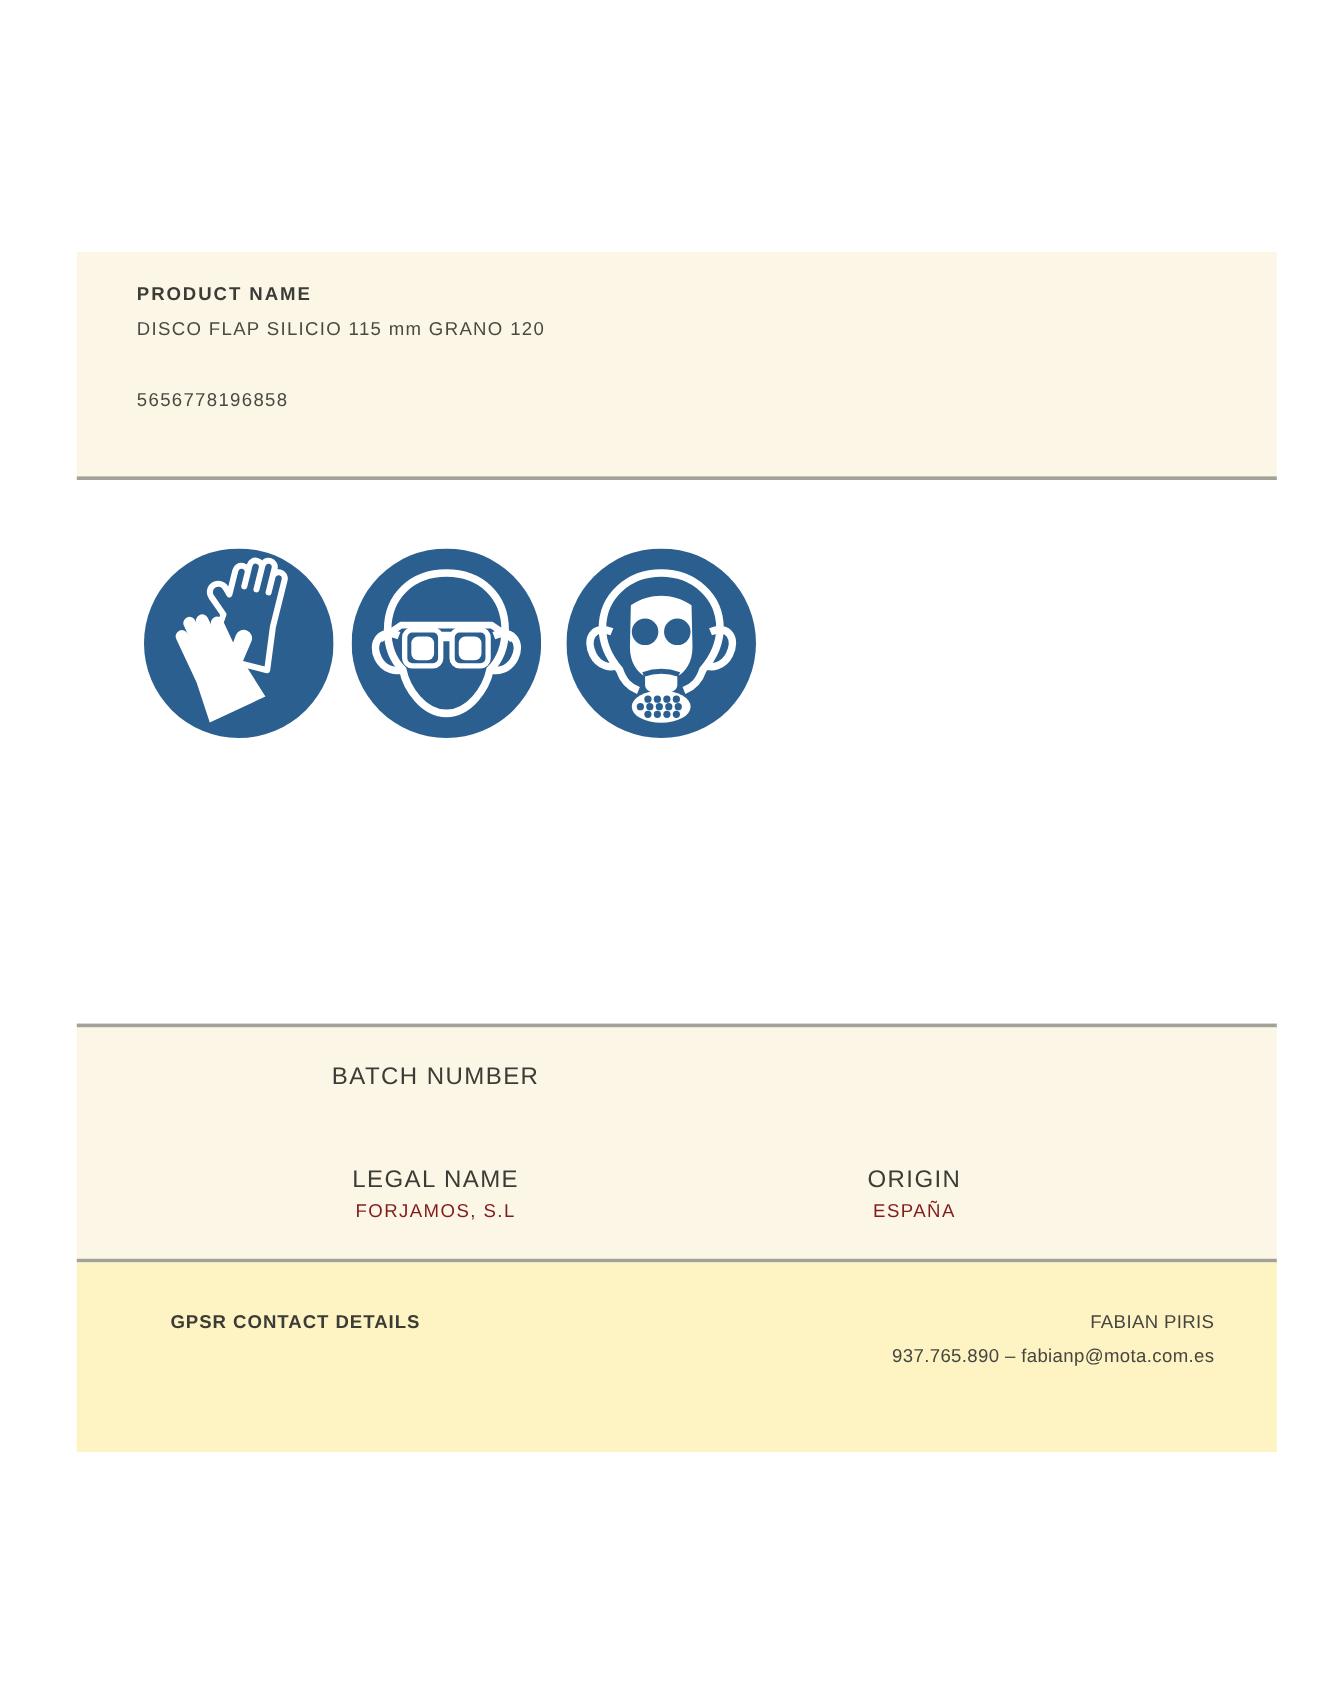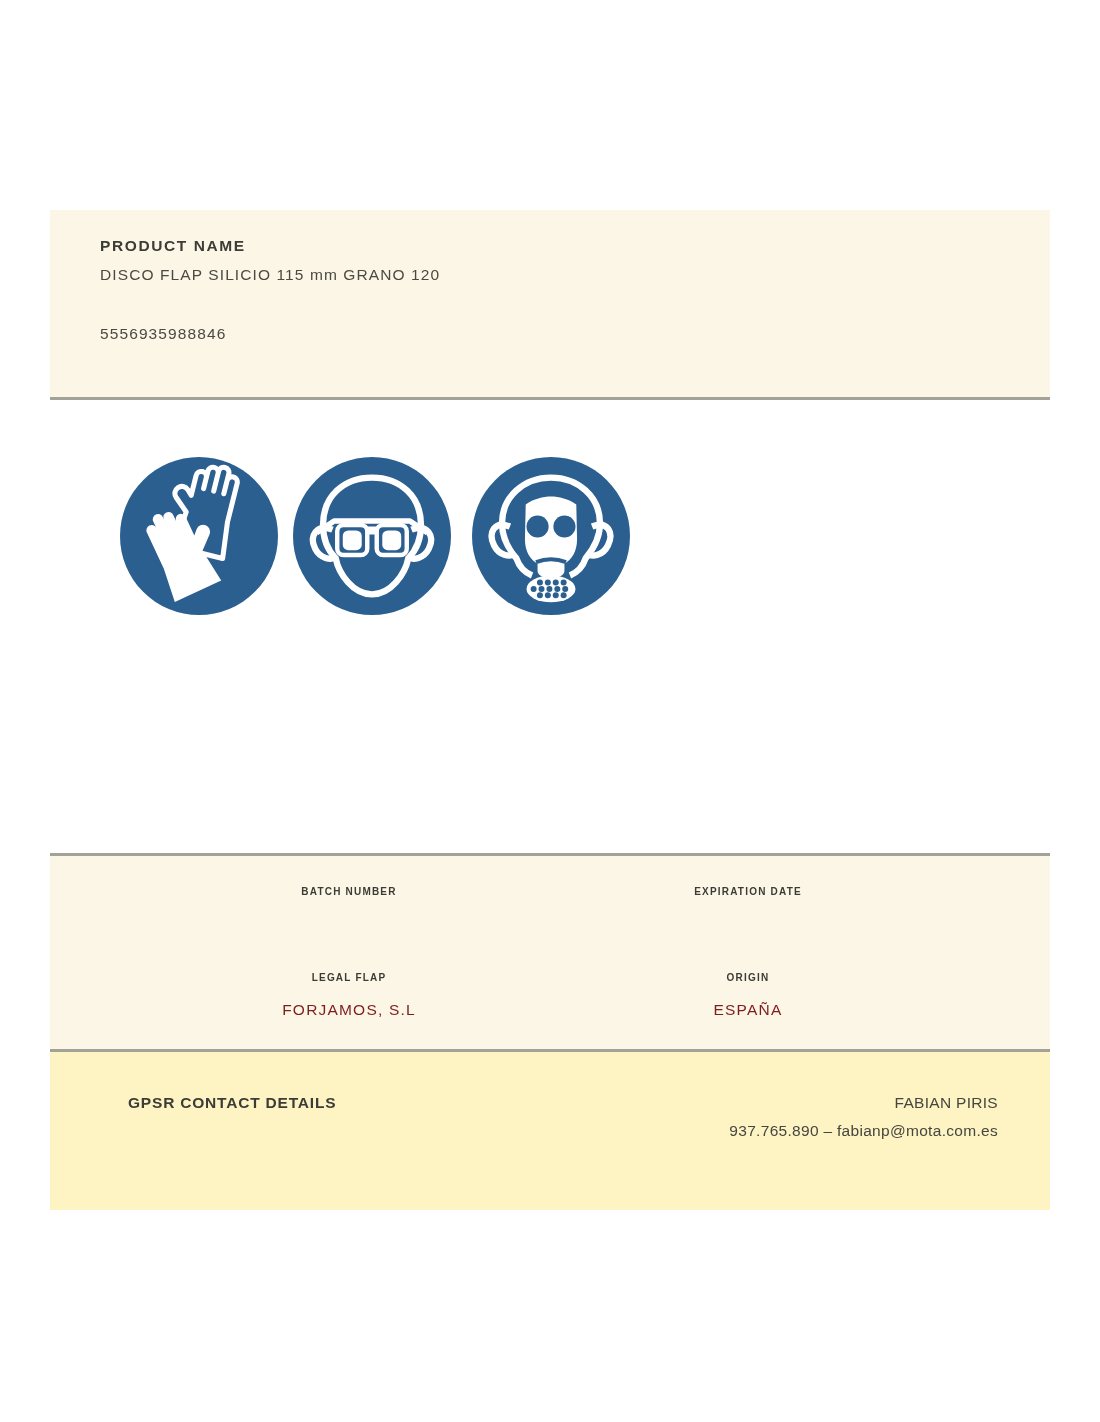--- a/index.html
+++ b/index.html
@@ -2,21 +2,21 @@
 <html><head>
 <meta charset="utf-8">
 <style>
   html,body{margin:0;padding:0;}
   body{
     width:1100px;height:1422px;position:relative;
     background:#ffffff;
     font-family:"Liberation Sans", sans-serif;
     color:#46463f;
   }
-  .panel{position:absolute;left:50px;width:1000px;box-sizing:border-box;}
+  .panel{position:absolute;left:64px;width:1000px;box-sizing:border-box;}
 
   
   #product-panel{
     top:210px;height:190px;
     background:#fcf6e6;
     border-bottom:3px solid #a3a299;
     padding:27px 50px 0 50px;
   }
   .field-label{
     font-size:15.5px;font-weight:bold;letter-spacing:1.6px;
@@ -39,41 +39,41 @@
     background:#fcf6e6;
     border-top:3px solid #a3a299;
     border-bottom:3px solid #a3a299;
   }
   .cell{position:absolute;width:400px;text-align:center;}
   .cell-l{left:99px;}
   .cell-r{left:498px;}
   .row-top{top:30px;}
   .row-mid{top:116px;}
   .row-val{top:145px;}
-  .cell-label{font-size:10px;font-weight:bold;letter-spacing:1.2px;color:#3c3c36;}
+  .cell-label{font-size:20px;font-weight:normal;letter-spacing:1.2px;color:#3c3c36;}
   .cell-value{font-size:15.5px;letter-spacing:1.2px;color:#7f1d1d;}
 
   
   #gpsr-panel{
     top:1052px;height:158px;
     background:#fdf3c3;
     padding:42px 52px 0 78px;
   }
   .gpsr-row1{display:flex;justify-content:space-between;align-items:baseline;margin-bottom:9px;}
   .gpsr-label{font-size:15.5px;font-weight:bold;letter-spacing:0.8px;color:#3c3c36;}
   .gpsr-text{font-size:15.5px;letter-spacing:0.3px;color:#46463f;}
   .gpsr-line{font-size:15.5px;letter-spacing:0.3px;color:#46463f;text-align:right;margin-bottom:9px;line-height:19px;}
 </style>
 </head>
 <body>
 
 <div id="product-panel" class="panel">
   <div class="field-label">PRODUCT NAME</div>
   <div class="field-value">DISCO FLAP SILICIO 115 mm GRANO 120</div>
-  <div class="field-value">5556935988846</div>
+  <div class="field-value">5656778196858</div>
 </div>
 
 <div id="icons-row">
 
   <svg class="safety-icon" viewBox="0 0 100 100" xmlns="http://www.w3.org/2000/svg">
     <circle cx="50" cy="50" r="50" fill="#2b5f90"></circle>
     <g transform="rotate(14 55 36)">
       <path d="M40,61 L42,38 L33.5,30.5 A4.2,4.2 0 0 1 39.5,24 L42.5,27
                L42.5,14 A3.3,3.3 0 0 1 49.1,14 L49.1,21
                L49.1,9.6 A3.3,3.3 0 0 1 55.7,9.6 L55.7,21
@@ -130,22 +130,21 @@
       <circle cx="43" cy="87.5" r="1.9"></circle>
         <circle cx="48" cy="87.5" r="1.9"></circle>
         <circle cx="53" cy="87.5" r="1.9"></circle>
         <circle cx="58" cy="87.5" r="1.9"></circle>
     </g>
   </svg>
 </div>
 
 <div id="batch-panel" class="panel">
   <div class="cell cell-l row-top cell-label">BATCH NUMBER</div>
-  <div class="cell cell-r row-top cell-label">EXPIRATION DATE</div>
-  <div class="cell cell-l row-mid cell-label">LEGAL FLAP</div>
+  <div class="cell cell-l row-mid cell-label">LEGAL NAME</div>
   <div class="cell cell-l row-val cell-value">FORJAMOS, S.L</div>
   <div class="cell cell-r row-mid cell-label">ORIGIN</div>
   <div class="cell cell-r row-val cell-value">ESPAÑA</div>
 </div>
 
 <div id="gpsr-panel" class="panel">
   <div class="gpsr-row1">
     <span class="gpsr-label">GPSR CONTACT DETAILS</span>
     <span class="gpsr-text">FABIAN PIRIS</span>
   </div>

